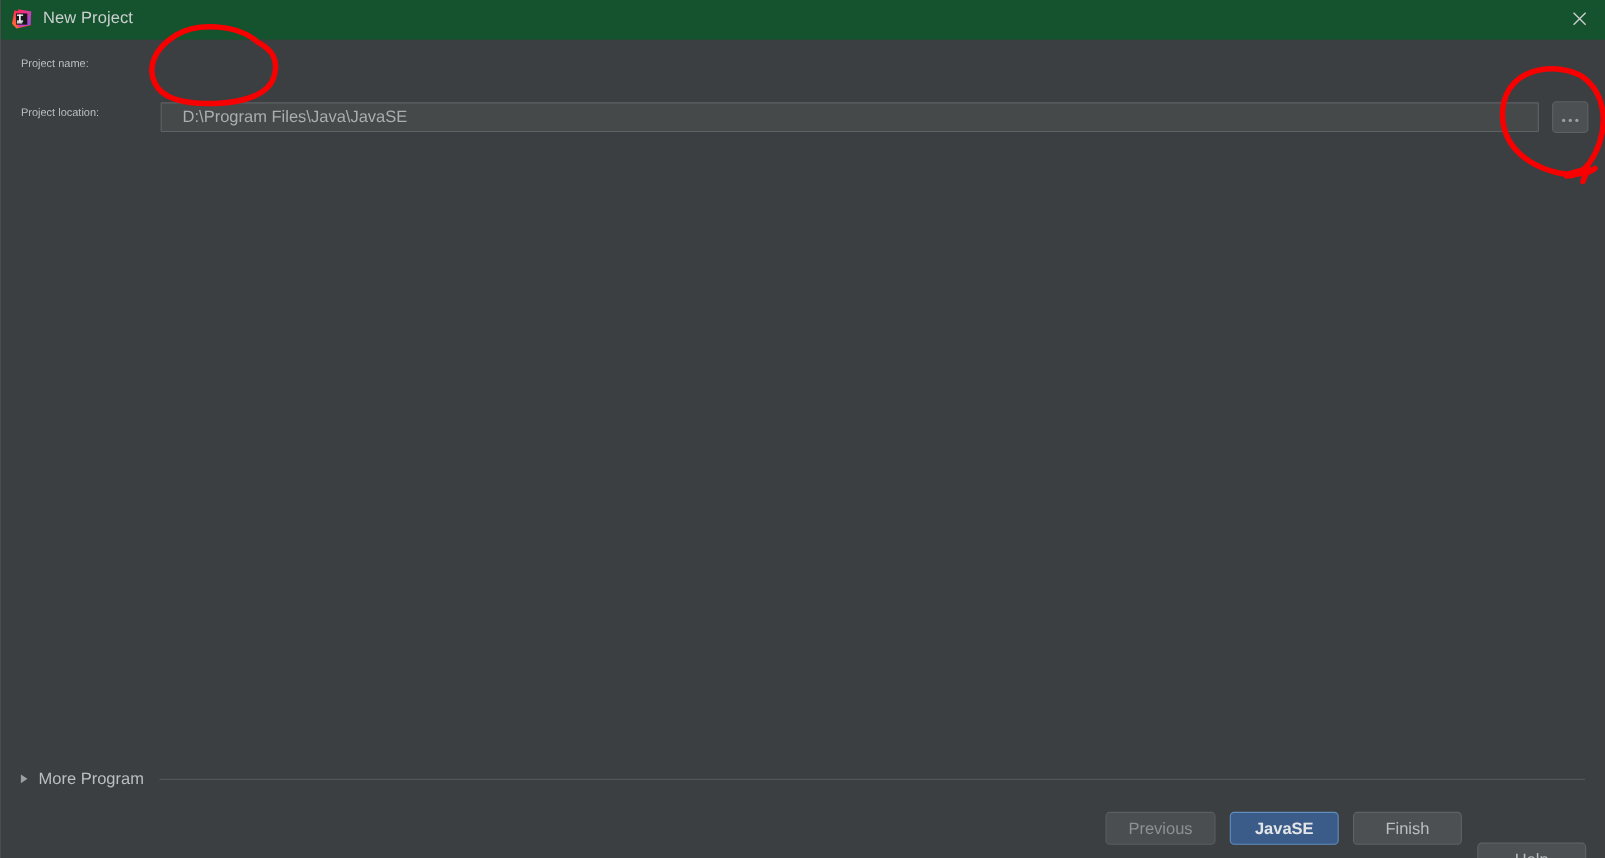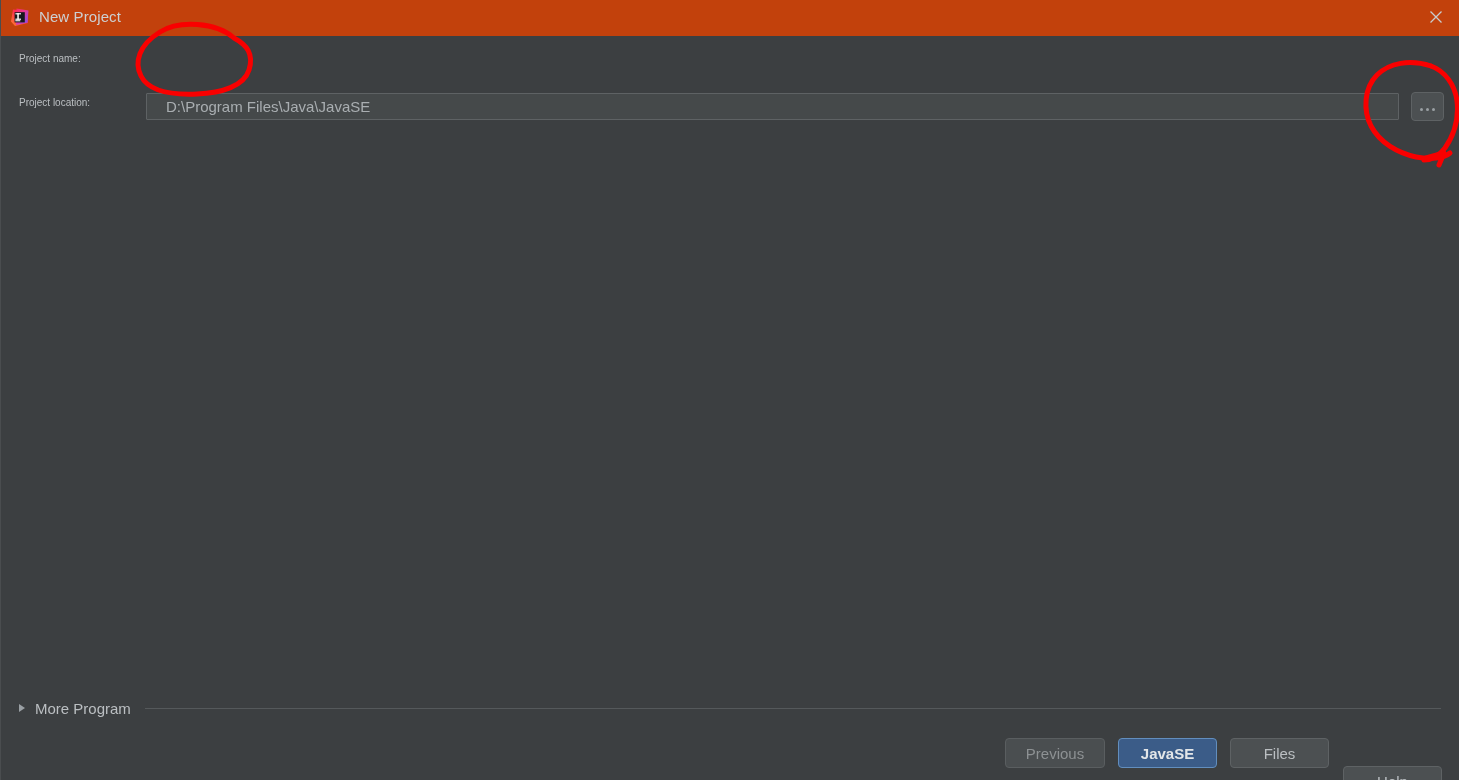--- a/index.html
+++ b/index.html
@@ -23,21 +23,21 @@
     box-sizing: border-box;
     border-left: 1px solid #4a4d4f;
   }
 
   
   #titlebar {
     position: absolute;
     left: 0; top: 0;
     width: 1459px;
     height: 36px;
-    background: #c2410c;
+    background: #14532d;
   }
   #app-icon {
     position: absolute;
     left: 9px; top: 8px;
     width: 19px; height: 19px;
   }
   #title-text {
     position: absolute;
     left: 38px; top: 8px;
     font-size: 15px;
@@ -267,21 +267,21 @@
 
   <div id="more-settings-row">
     <span id="more-settings-arrow"></span>
     <span id="more-settings-label">More Program</span>
     <span id="more-settings-rule"></span>
   </div>
 
   <div id="button-bar">
     <button class="dlg-button" id="previous-button">Previous</button>
     <button class="dlg-button" id="finish-button">JavaSE</button>
-    <button class="dlg-button" id="cancel-button">Files</button>
+    <button class="dlg-button" id="cancel-button">Finish</button>
     <button class="dlg-button" id="help-button">Help</button>
   </div>
 
   <svg id="annotations" viewBox="0 0 1459 780">
     <path d="M160 34 C178 20, 215 19, 235 33 C252 46, 254 70, 246 82
              C237 95, 222 93, 212 91 C222 94, 235 95, 240 87
              C247 77, 244 60, 233 48
              C237 58, 240 72, 233 81
              C224 92, 200 94, 180 92
              C158 90, 140 84, 134 70

